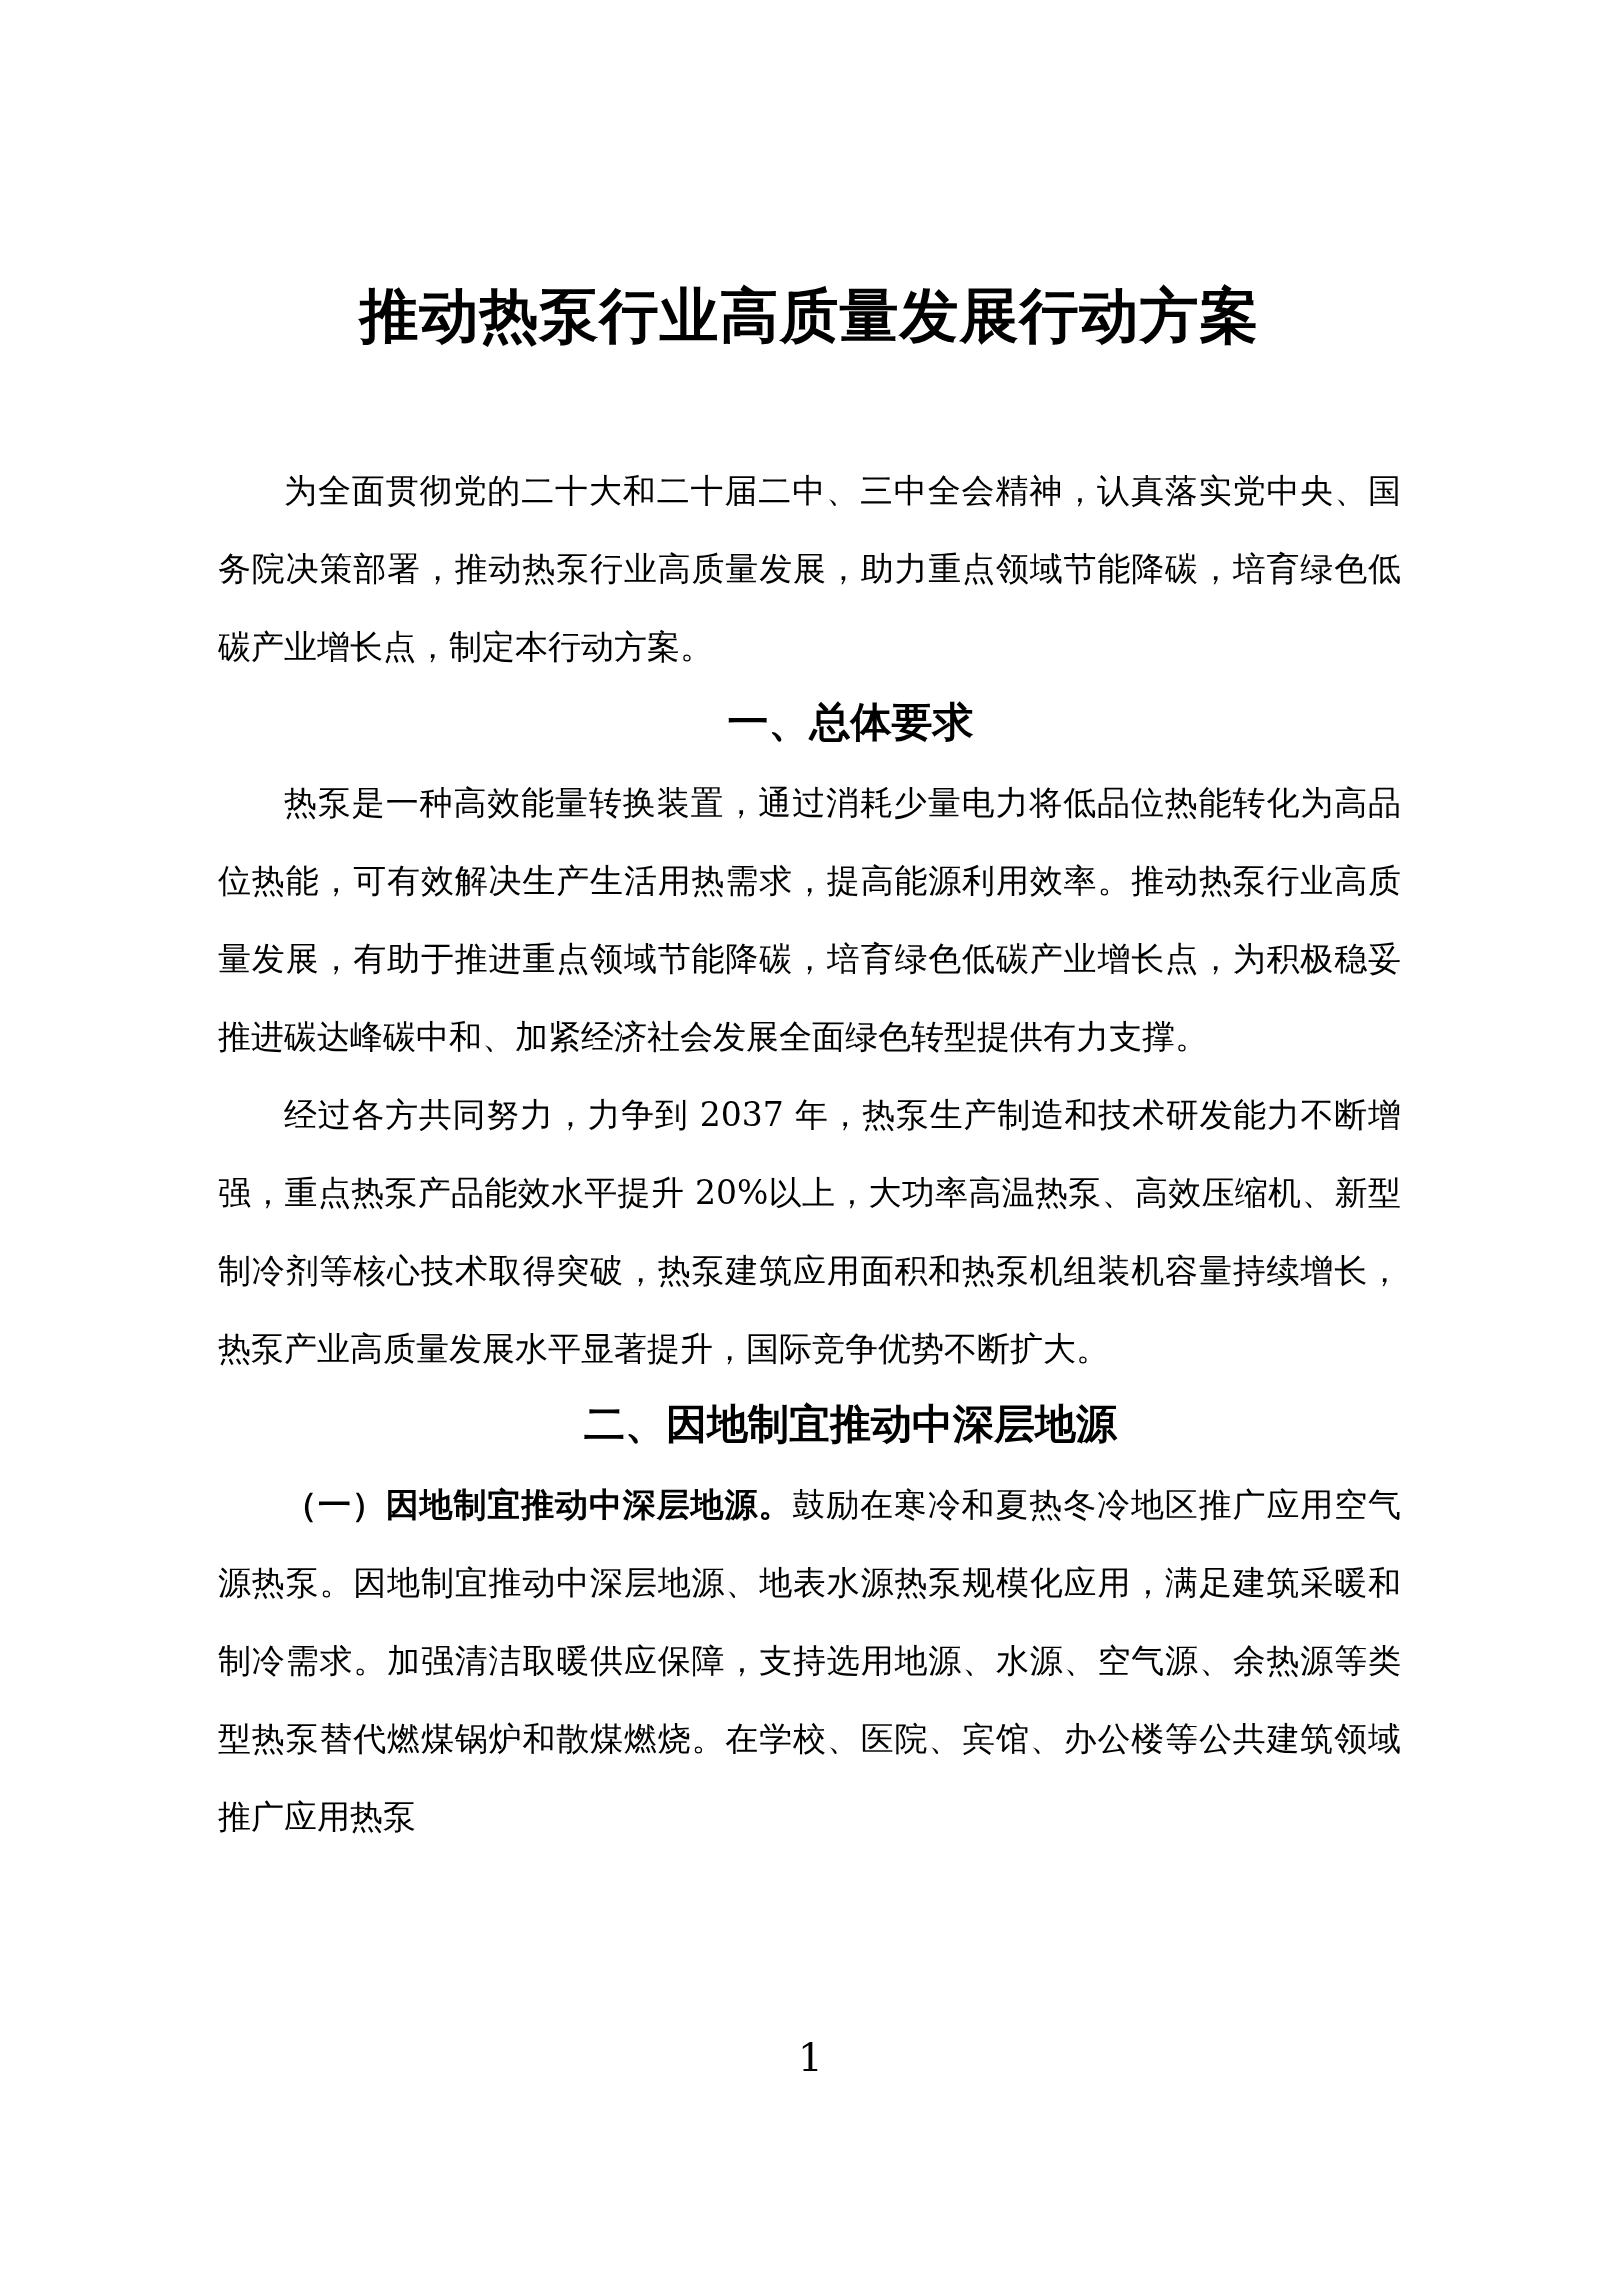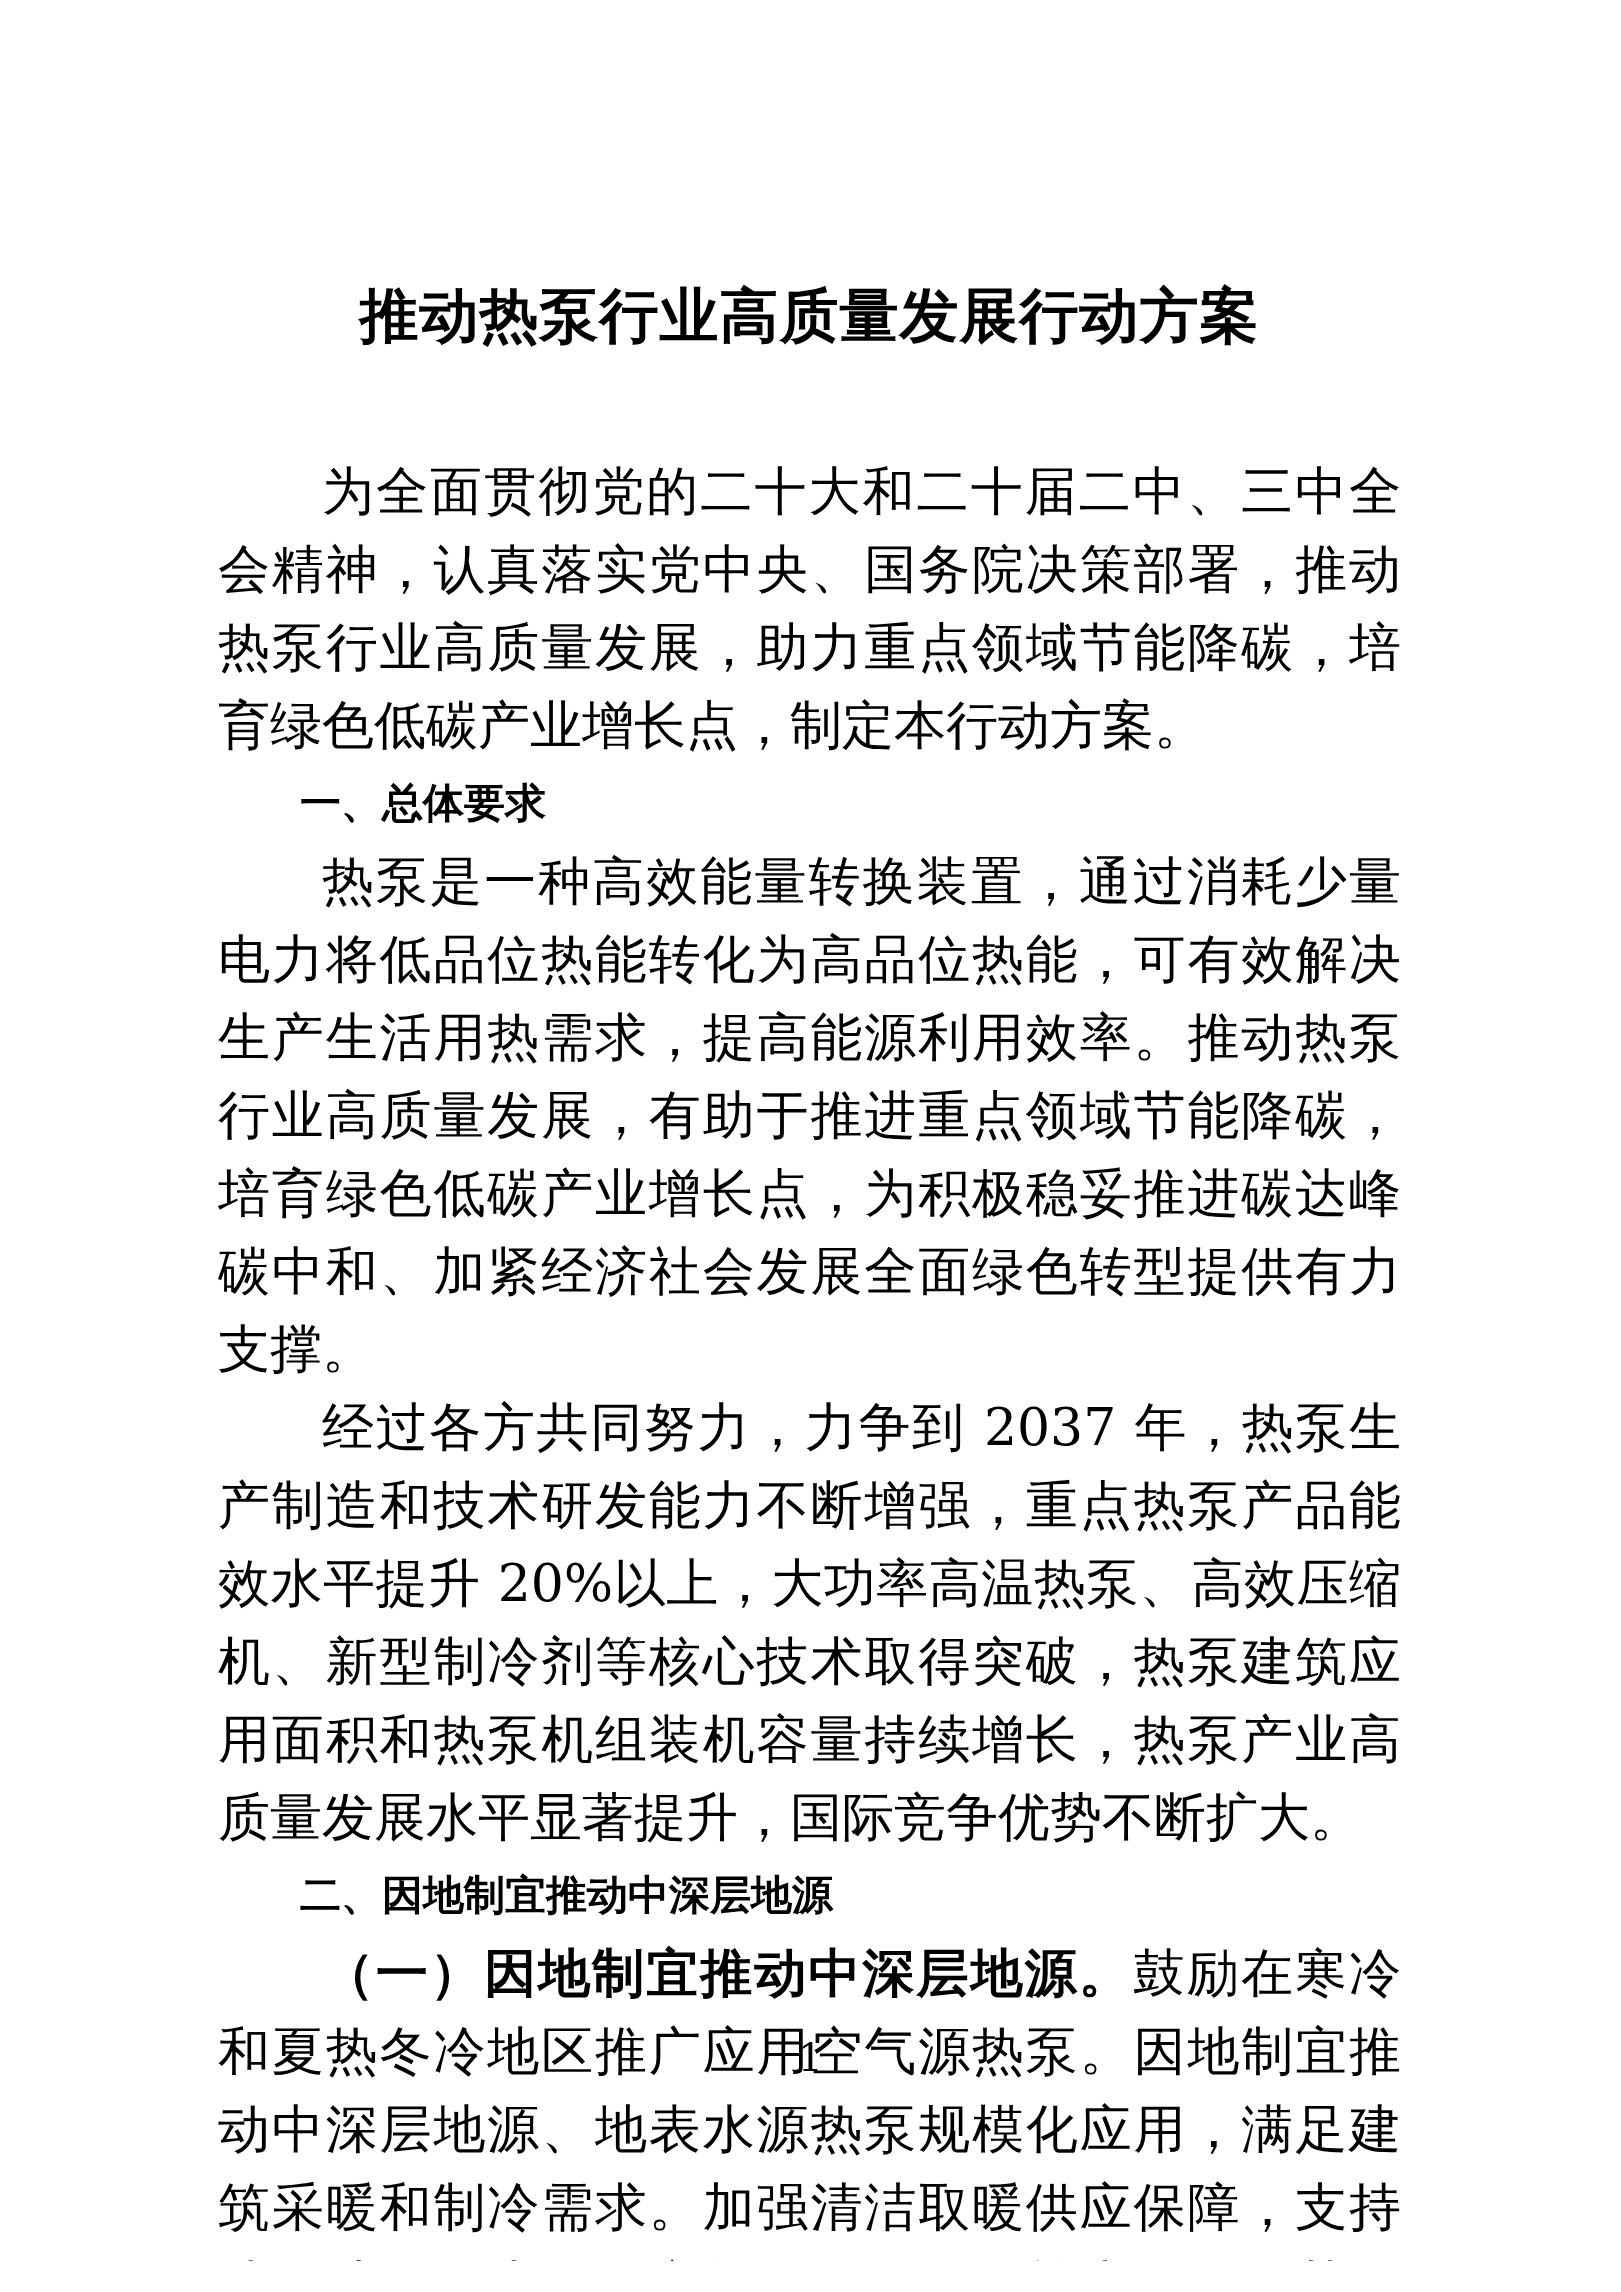--- a/index.html
+++ b/index.html
@@ -23,37 +23,37 @@
     font-family: "DejaVu Serif", "Liberation Serif", serif;
     font-weight: bold;
     font-size: 59px;
     line-height: 78px;
     text-align: center;
     letter-spacing: 1px;
     white-space: nowrap;
   }
   .para {
     margin: 0;
-    font-size: 52px;
+    font-size: 33px;
     line-height: 78px;
     text-align: justify;
     text-indent: 2em;
     letter-spacing: 0;
   }
   .para.first {
     margin-top: 97px;
   }
   .heading {
     margin: 0;
-    font-family: Liberation Serif, serif;
+    font-family: Liberation Mono, monospace;
     font-weight: bold;
     font-size: 41px;
     line-height: 78px;
     text-indent: 2em;
-    text-align: left;
+    text-align: center;
   }
   .lead {
     font-weight: bold;
   }
   .page-number {
     position: absolute;
     top: 2034px;
     left: 0;
     width: 1621px;
     text-align: center;

